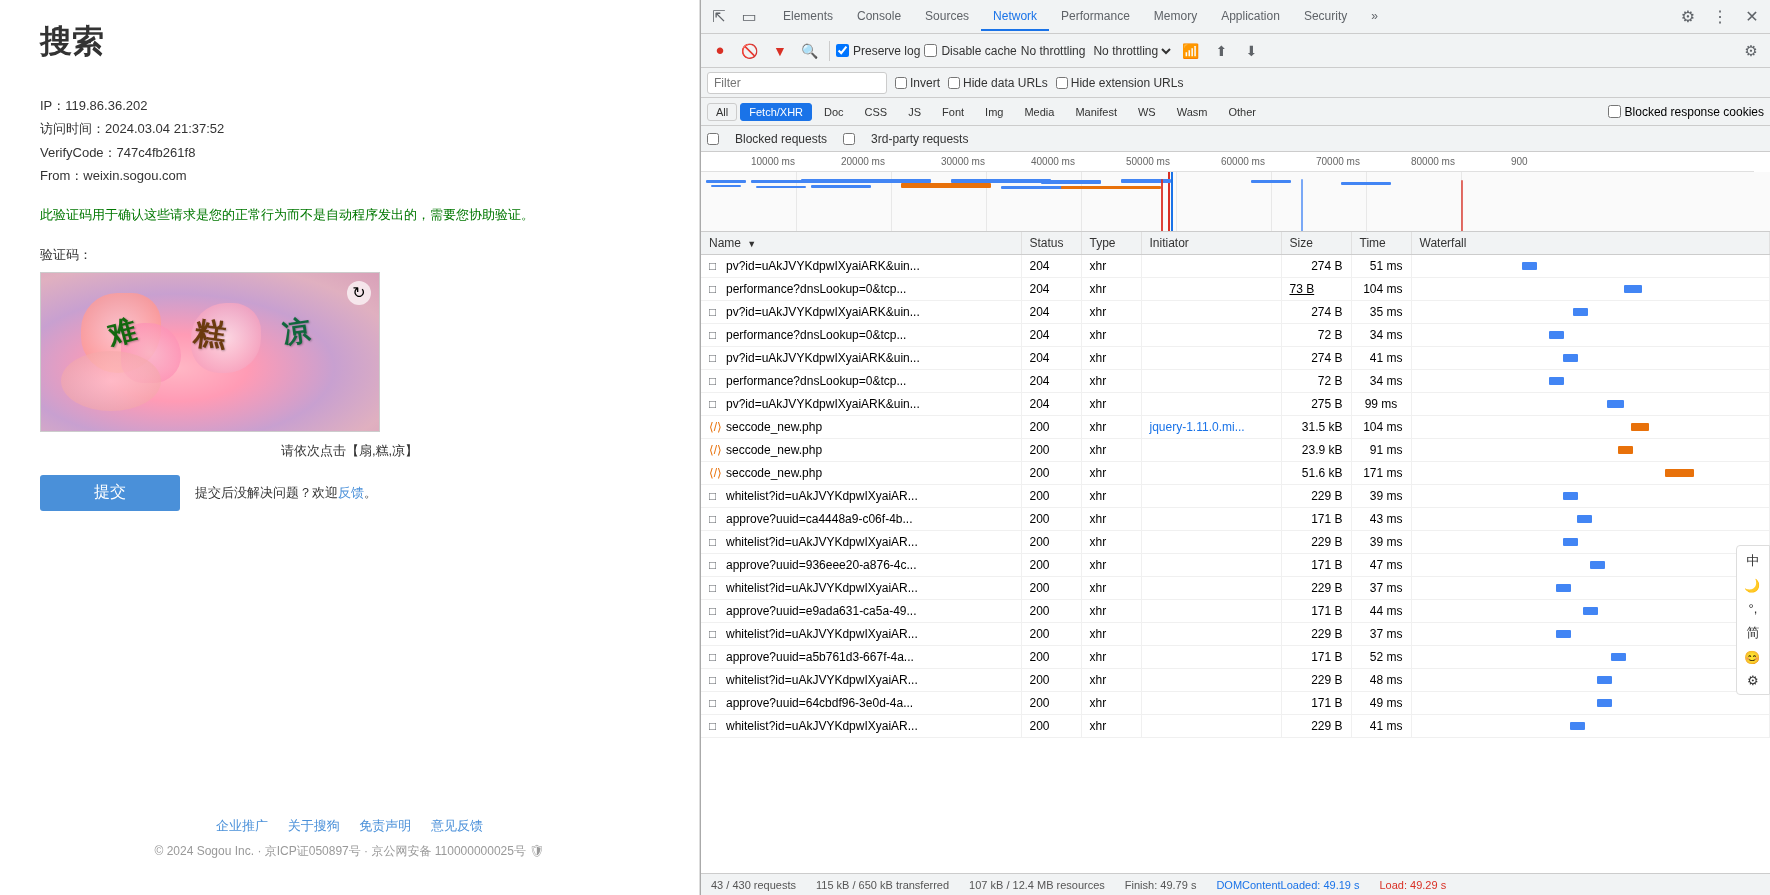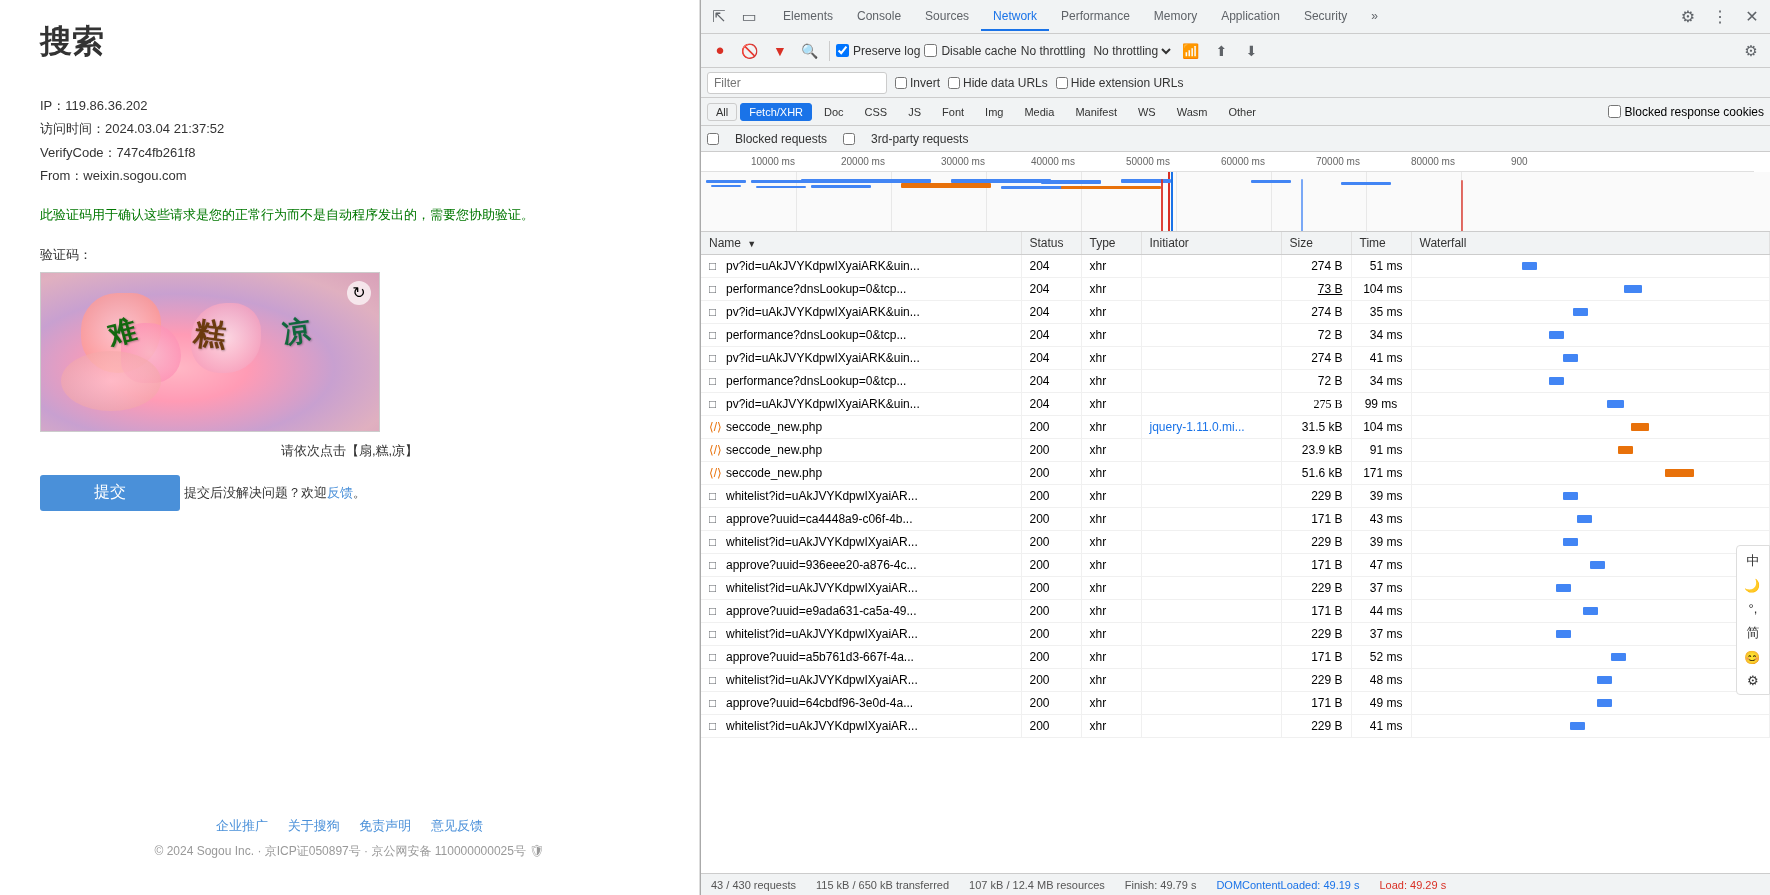--- a/index.html
+++ b/index.html
@@ -84,21 +84,21 @@
     }
     .captcha-instruction {
       text-align: center;
       font-size: 13px;
       color: #333;
       margin-bottom: 15px;
     }
     .submit-row {
       display: flex;
       align-items: center;
-      gap: 4px;
+      gap: 15px;
       margin-bottom: 30px;
     }
     .submit-btn {
       width: 140px;
       height: 36px;
       background: #4a90d9;
       color: white;
       border: none;
       border-radius: 3px;
       font-size: 16px;
@@ -663,21 +663,21 @@
       <div class="waterfall-bar-cell">
         <div class="wf-cell-bar " style="left:30%;width:15px;"></div>
       </div>
     </td>
   </tr>
           <tr>
     <td class="col-name"><span class="row-icon doc-icon">□</span><span>performance?dnsLookup=0&amp;tcp...</span></td>
     <td class="col-status">204</td>
     <td class="col-type">xhr</td>
     <td class="col-initiator" style="color:inherit"></td>
-    <td class="col-size" style="text-align:right;text-decoration:underline;">73 B</td>
+    <td class="col-size" style="text-align:left;text-decoration:underline;">73 B</td>
     <td class="col-time" style="text-align:right;">104 ms</td>
     <td>
       <div class="waterfall-bar-cell">
         <div class="wf-cell-bar " style="left:60%;width:17.333333333333332px;"></div>
       </div>
     </td>
   </tr>
           <tr>
     <td class="col-name"><span class="row-icon doc-icon">□</span><span>pv?id=uAkJVYKdpwIXyaiARK&amp;uin...</span></td>
     <td class="col-status">204</td>
@@ -728,21 +728,21 @@
       <div class="waterfall-bar-cell">
         <div class="wf-cell-bar " style="left:38%;width:15px;"></div>
       </div>
     </td>
   </tr>
           <tr>
     <td class="col-name"><span class="row-icon doc-icon">□</span><span>pv?id=uAkJVYKdpwIXyaiARK&amp;uin...</span></td>
     <td class="col-status">204</td>
     <td class="col-type">xhr</td>
     <td class="col-initiator" style="color:inherit"></td>
-    <td class="col-size" style="text-align:right;font-family:Liberation Serif, serif;">275 B</td>
+    <td class="col-size" style="text-align:right;">275 B</td>
     <td class="col-time" style="text-align:center;">99 ms</td>
     <td>
       <div class="waterfall-bar-cell">
         <div class="wf-cell-bar " style="left:55%;width:16.5px;"></div>
       </div>
     </td>
   </tr>
           <tr>
     <td class="col-name"><span class="row-icon xhr-icon">⟨/⟩</span><span>seccode_new.php</span></td>
     <td class="col-status">200</td>

